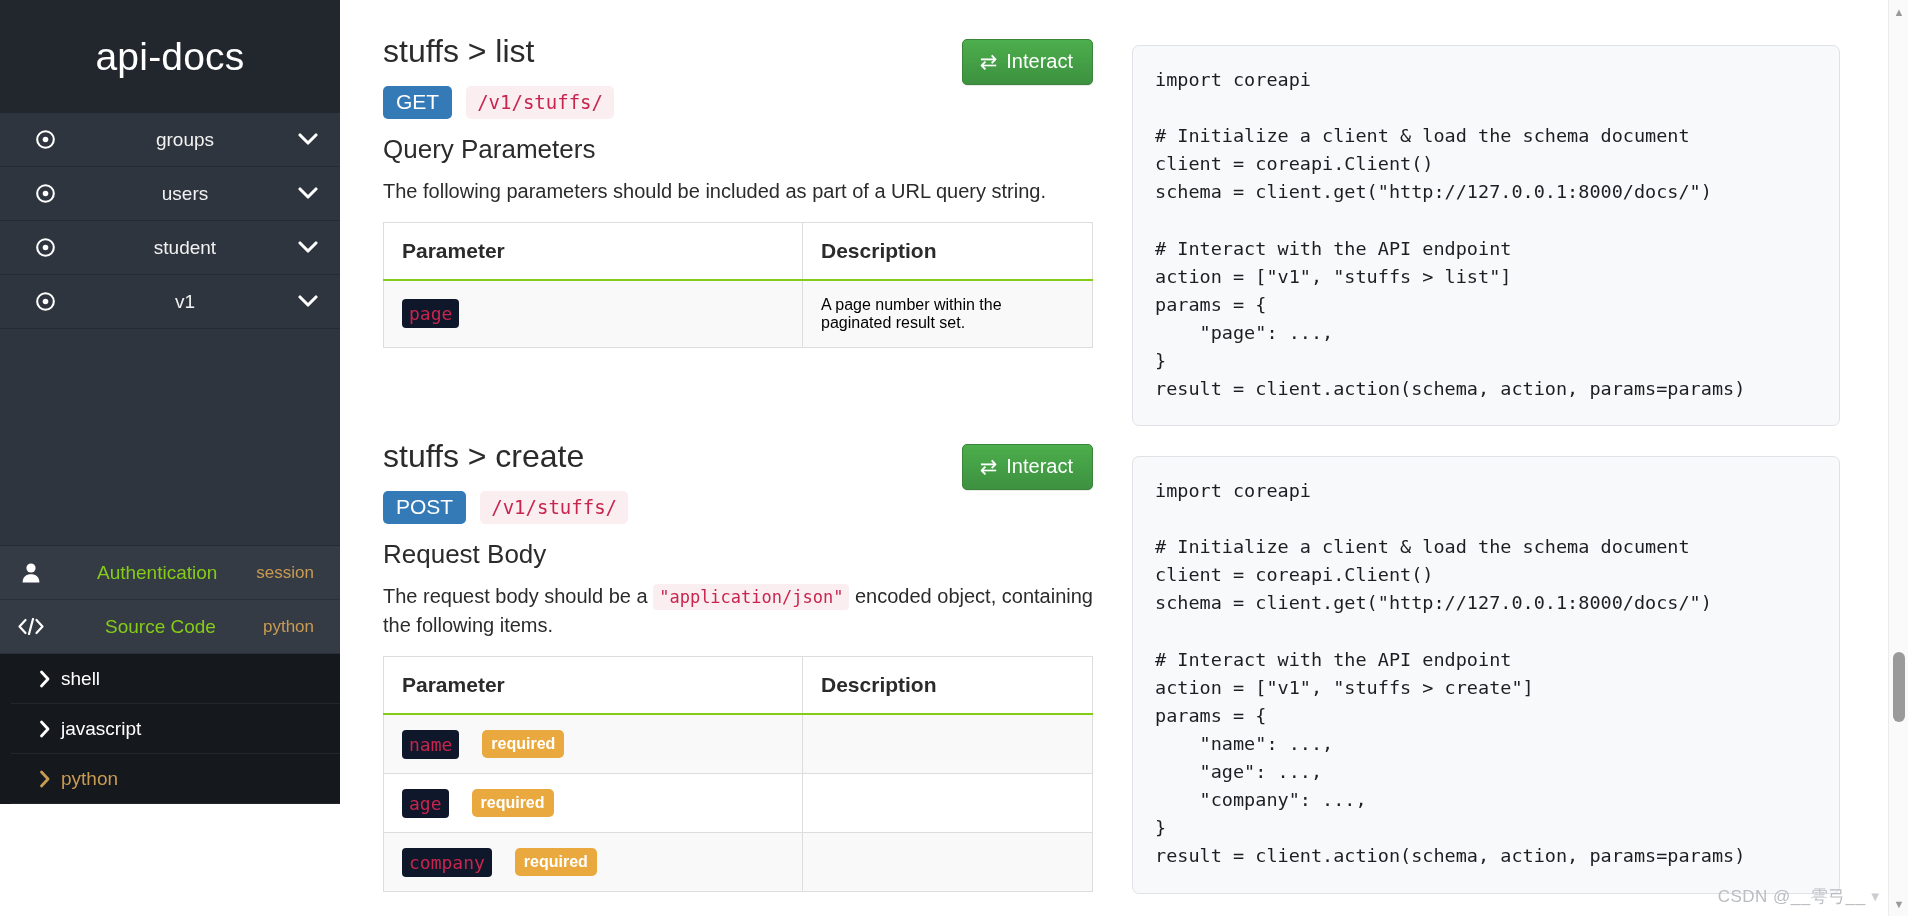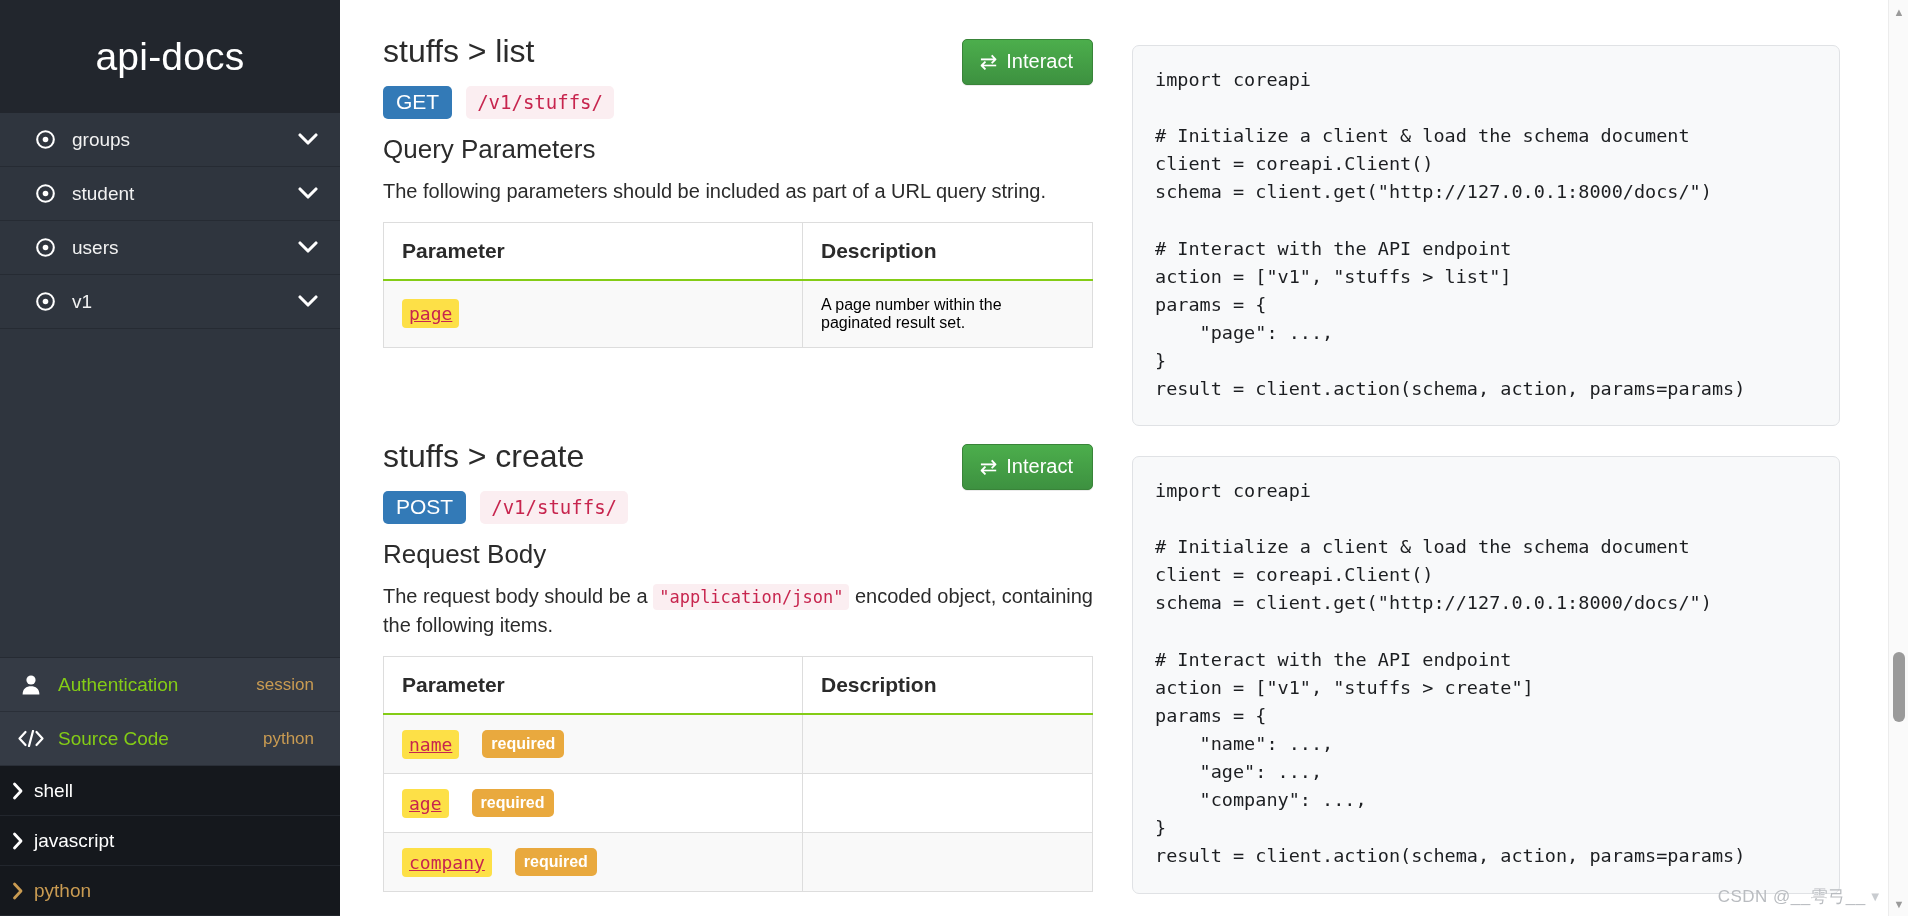--- a/index.html
+++ b/index.html
@@ -7,25 +7,26 @@
     width: 1908px; height: 916px;
     overflow: hidden;
     background: #ffffff;
     font-family: "Liberation Sans", sans-serif;
   }
   #app { position: relative; width: 1908px; height: 916px; }
 
   
   .sidebar {
     position: absolute; top: 0; left: 0;
-    width: 340px; height: 916px;
+    width: 340px; height: 804px;
     background: #1d2127;
     color: #ffffff;
     display: flex; flex-direction: column;
     overflow: hidden;
+    text-align: center;
   }
   .sb-header {
     height: 113px; flex: 0 0 113px;
     background: #22262d;
     display: flex; align-items: center; justify-content: center;
   }
   .sb-title {
     font-size: 39px; font-weight: 400; color: #ffffff;
     letter-spacing: .2px;
   }
@@ -65,23 +66,24 @@
     display: flex; align-items: center; justify-content: center;
     margin-right: 14px;
   }
   .sb-meta-name { font-size: 19px; color: #84cc16; flex: 1 1 auto; }
   .sb-meta-value { font-size: 17px; color: #c99b52; }
 
   .sb-langs { background: #15181d; }
   .sb-lang {
     height: 50px;
     display: flex; align-items: center;
-    padding-left: 12px;
+    padding-left: 28px;
     border-bottom: 1px solid #22262d;
     cursor: pointer;
+    margin-left: 11px;
   }
   .sb-lang .caret { margin-right: 10px; display:flex; align-items:center; }
   .sb-lang-label { font-size: 19px; color: #ffffff; }
   .sb-lang.active .sb-lang-label { color: #c99b52; }
 
   
   .main {
     position: absolute; top: 0; left: 340px;
     width: 1550px; height: 916px;
     background: #ffffff;
@@ -173,24 +175,24 @@
     border-top: 1px solid #dddddd;
     border-right: 1px solid #dddddd;
     background: #f9f9f9;
     height: 56px;
     vertical-align: middle;
   }
   table.params td:last-child { border-right: none; }
   table.params tr.odd td { background: #f9f9f9; }
   table.params tr.even td { background: #ffffff; }
   .pname {
-    background: #fde047; color: #c7254e;
+    background: #0f172a; color: #c7254e;
     font-family: "DejaVu Sans Mono", "Liberation Mono", monospace;
     font-size: 18px;
-    border-radius: 4px; padding: 4px 7px; text-decoration: underline;
+    border-radius: 4px; padding: 4px 7px;
   }
   .req-badge {
     display: inline-block;
     margin-left: 23px;
     background: #e6a council;
     background: #e9a93e;
     color: #ffffff;
     font-size: 16px; font-weight: bold;
     border-radius: 5px;
     padding: 5px 9px;
@@ -268,36 +270,36 @@
         </span>
       </div>
 
       <div class="sb-item">
         <span class="ico">
           <svg width="21" height="21" viewBox="0 0 24 24">
               <circle cx="12" cy="12" r="9.5" fill="none" stroke="#fff" stroke-width="2.4"></circle>
               <circle cx="12" cy="12" r="3.2" fill="#fff"></circle>
             </svg>
         </span>
-        <span class="sb-label">student</span>
+        <span class="sb-label">users</span>
         <span class="sb-chevron">
           <svg width="20" height="13" viewBox="0 0 20 13">
               <path d="M2 2 L10 10 L18 2" fill="none" stroke="#fff" stroke-width="3.1" stroke-linecap="round" stroke-linejoin="round"></path>
             </svg>
         </span>
       </div>
 
       <div class="sb-item">
         <span class="ico">
           <svg width="21" height="21" viewBox="0 0 24 24">
               <circle cx="12" cy="12" r="9.5" fill="none" stroke="#fff" stroke-width="2.4"></circle>
               <circle cx="12" cy="12" r="3.2" fill="#fff"></circle>
             </svg>
         </span>
-        <span class="sb-label">users</span>
+        <span class="sb-label">student</span>
         <span class="sb-chevron">
           <svg width="20" height="13" viewBox="0 0 20 13">
               <path d="M2 2 L10 10 L18 2" fill="none" stroke="#fff" stroke-width="3.1" stroke-linecap="round" stroke-linejoin="round"></path>
             </svg>
         </span>
       </div>
 
       <div class="sb-item">
         <span class="ico">
           <svg width="21" height="21" viewBox="0 0 24 24">

